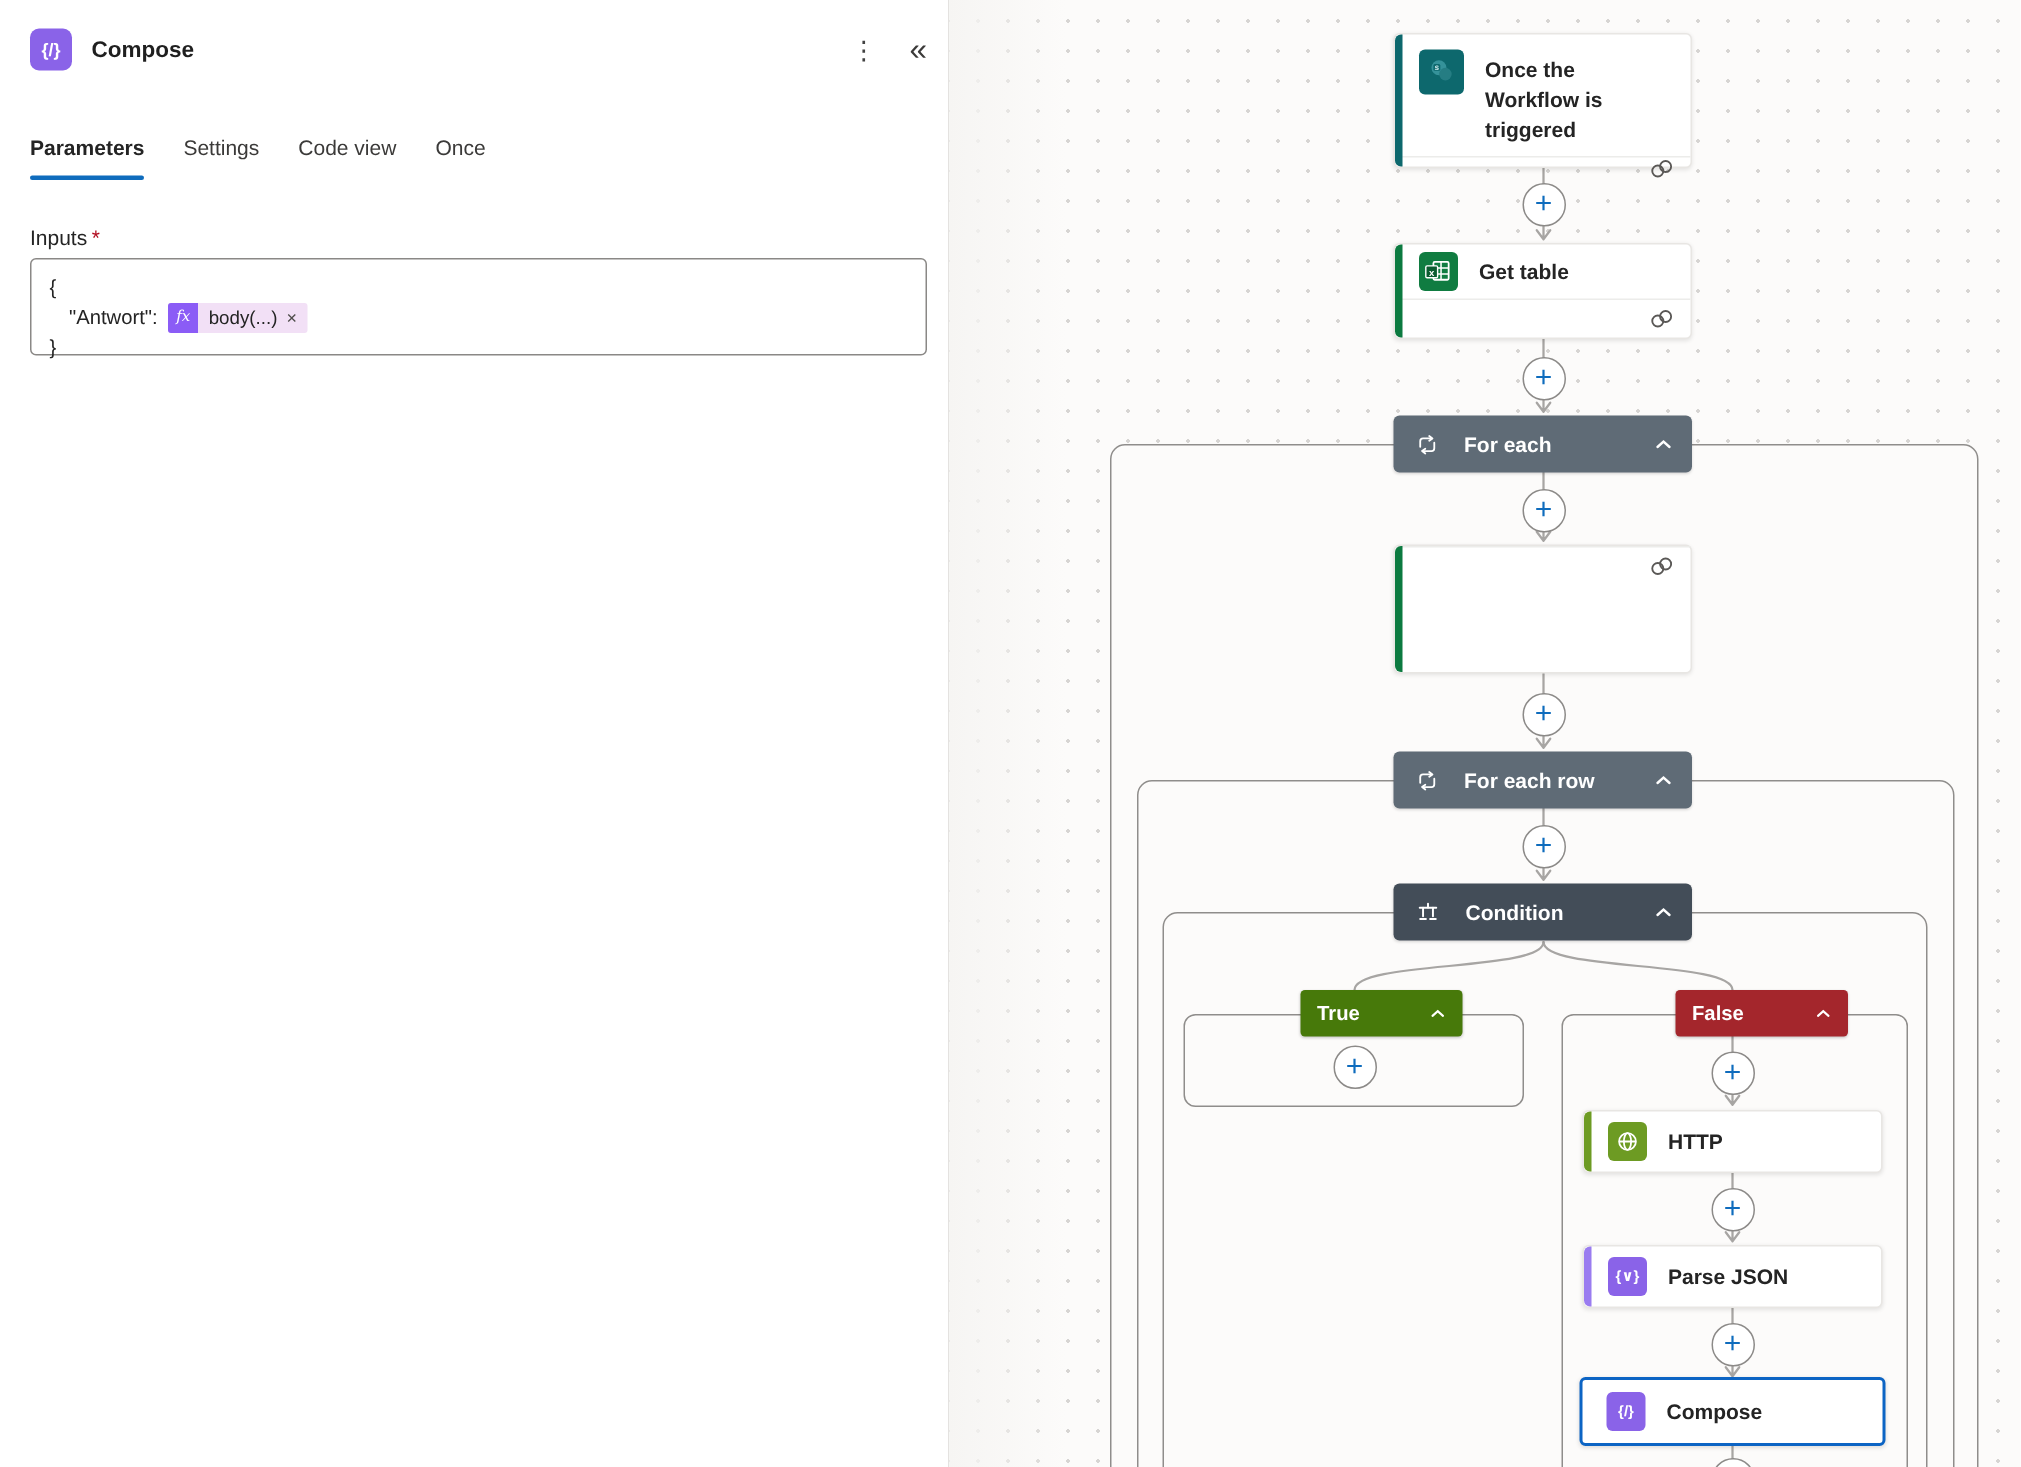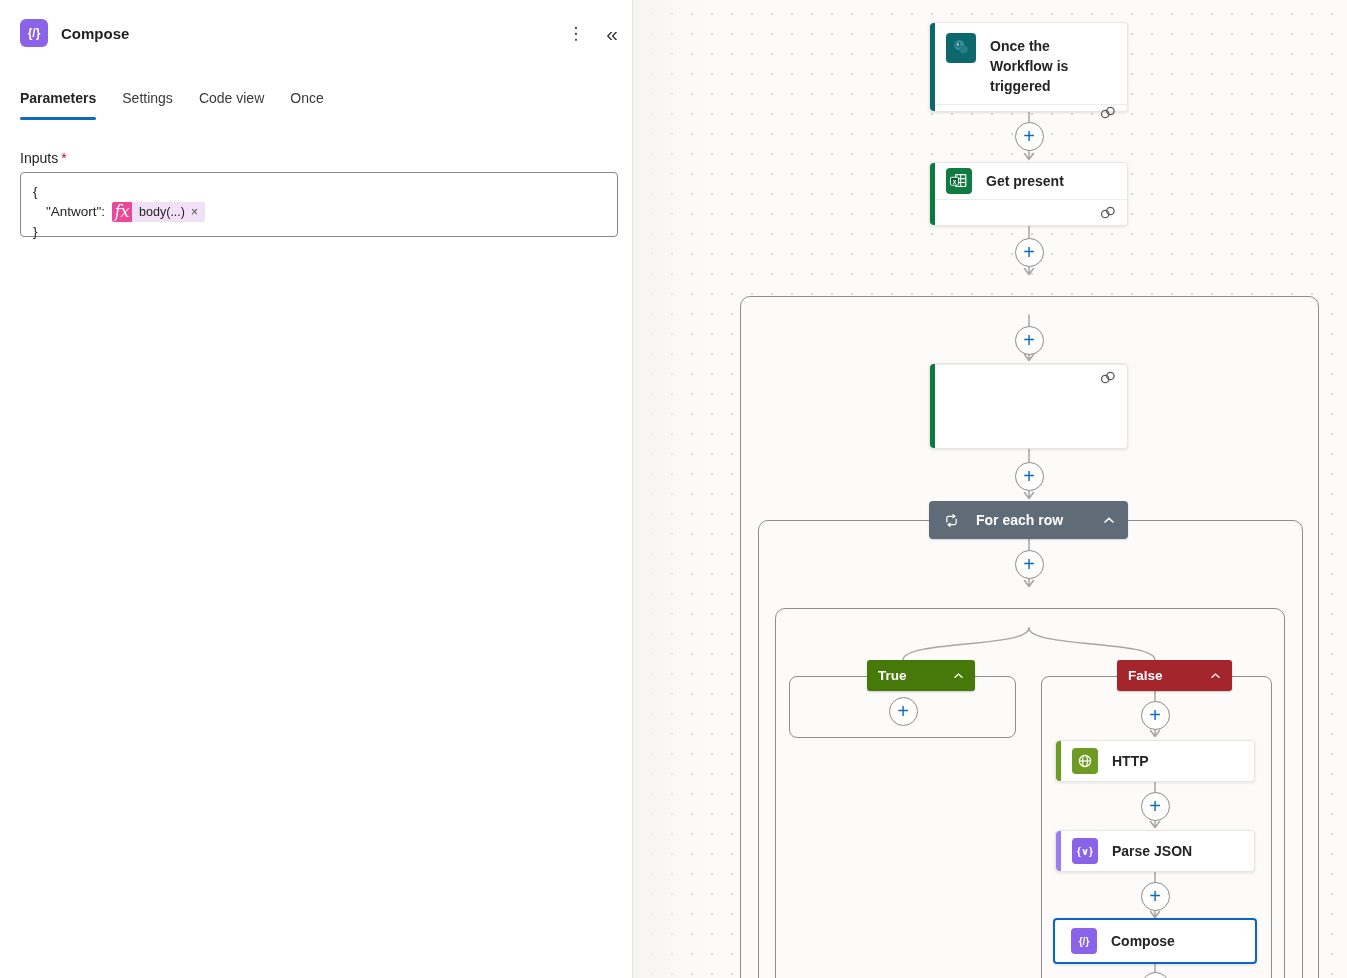--- a/index.html
+++ b/index.html
@@ -19,21 +19,21 @@
   .tab { font-size:14px; color:#3b3a39; padding-bottom:14px; position:relative; cursor:pointer; }
   .tab.active { color:#242424; font-weight:700; }
   .tab.active::after { content:""; position:absolute; left:0; right:0; bottom:0; height:3px; border-radius:2px; background:#0f6cbd; }
 
   .inputs-label { position:absolute; left:20px; top:150px; font-size:14px; color:#242424; }
   .inputs-label .req { color:#b10b1e; margin-left:3px; }
   .input-box { position:absolute; left:20px; top:172px; width:598px; height:65px; border:1px solid #8a8886; border-radius:4px; background:#fff; padding:9px 12px; font-size:13.5px; color:#242424; line-height:20px; }
   .json-line { display:flex; align-items:center; height:20px; }
   .json-line.indent { padding-left:13px; gap:7px; }
   .token-pill { display:inline-flex; align-items:center; height:20px; background:#f2e0f6; border-radius:2px; overflow:hidden; cursor:pointer; }
-  .fx-box { width:20px; height:20px; background:#ec4899; color:#fff; display:flex; align-items:center; justify-content:center; font-size:16px; font-style:italic; font-family:"DejaVu Serif",serif; }
+  .fx-box { width:20px; height:20px; background:#8b5cf6; color:#fff; display:flex; align-items:center; justify-content:center; font-size:10px; font-style:italic; font-family:"DejaVu Serif",serif; }
   .token-label { padding:0 4px 0 7px; font-size:12.5px; color:#242424; }
   .token-close { padding:0 7px 0 2px; font-size:12px; color:#4f4d4b; cursor:pointer; }
 
   
   .canvas { position:absolute; left:633px; top:0; width:714px; height:978px; overflow:hidden;
     background-color:#fcfbfa;
     background-image:radial-gradient(circle, #d7d5d3 1.2px, rgba(0,0,0,0) 1.4px);
     background-size:20px 20px; background-position:9px 4px; }
   .canvas-fade { position:absolute; left:0; top:0; width:78px; height:100%; background:linear-gradient(90deg,#f6f5f3 0%, rgba(246,245,243,0) 100%); z-index:0; }
 
@@ -166,32 +166,48 @@
         <div class="accent" style="background:#0c7a40;"></div>
         <div class="card-main center" style="flex:1;">
           <div class="node-icon" style="background:#107c41;">
             <svg width="22" height="22" viewBox="0 0 26 26">
               <rect x="9" y="5.5" width="12" height="14" rx="1" fill="none" stroke="#fff" stroke-width="1.4"></rect>
               <path d="M9 10.2 H21 M9 14.9 H21 M15 5.5 V19.5" stroke="#fff" stroke-width="1.2" fill="none"></path>
               <rect x="3" y="8.6" width="9.3" height="9.3" rx="1" fill="#0b5c30" stroke="#fff" stroke-width="1.1"></rect>
               <text x="7.6" y="16.2" font-size="7.5" fill="#fff" font-weight="bold" text-anchor="middle">x</text>
             </svg>
           </div>
-          <div class="card-title" style="padding-top:0;">Get present</div>
+          <div class="card-title" style="padding-top:0;">Get table</div>
         </div>
         <div class="card-footer">
           <svg width="18" height="15" viewBox="0 0 18 15">
             <g fill="none" stroke="#5a5856" stroke-width="1.25">
               <circle cx="6.2" cy="9" r="3.7"></circle>
                 <circle cx="11.4" cy="6" r="3.7"></circle>
             </g>
           </svg>
         </div>
       </div>
 
+      <div class="scope-header hdr-slate" style="left:296px; top:277px;">
+        <span class="hicon">
+          <svg width="15" height="15" viewBox="0 0 16 16" fill="none" stroke="#fff" stroke-width="1.3" stroke-linecap="round" stroke-linejoin="round">
+            <path d="M3 9.5 V5.5 Q3 3.5 5 3.5 H11"></path>
+              <path d="M9.4 1.8 L11.7 3.5 L9.4 5.2"></path>
+            <path d="M13 6.5 V10.5 Q13 12.5 11 12.5 H5"></path>
+              <path d="M6.6 10.8 L4.3 12.5 L6.6 14.2"></path>
+          </svg>
+        </span>
+        <span class="hlabel">For each</span>
+        <span class="chev">
+          <svg width="12" height="8" viewBox="0 0 12 8" fill="none" stroke="#fff" stroke-width="1.6" stroke-linecap="round">
+              <path d="M2 6 L6 2.4 L10 6"></path>
+            </svg>
+        </span>
+      </div>
 
       <div class="card" style="left:296px; top:363px; width:199px; height:86px;">
         <div class="accent" style="background:#0c7a40;"></div>
         <div class="card-footer">
           <svg width="18" height="15" viewBox="0 0 18 15">
             <g fill="none" stroke="#5a5856" stroke-width="1.25">
               <circle cx="6.2" cy="9" r="3.7"></circle>
                 <circle cx="11.4" cy="6" r="3.7"></circle>
             </g>
           </svg>
@@ -208,20 +224,38 @@
           </svg>
         </span>
         <span class="hlabel">For each row</span>
         <span class="chev">
           <svg width="12" height="8" viewBox="0 0 12 8" fill="none" stroke="#fff" stroke-width="1.6" stroke-linecap="round">
               <path d="M2 6 L6 2.4 L10 6"></path>
             </svg>
         </span>
       </div>
 
+      <div class="scope-header hdr-dark" style="left:296px; top:589px;">
+        <span class="hicon">
+          <svg width="16" height="15" viewBox="0 0 16 15" fill="none" stroke="#fff" stroke-width="1.3" stroke-linecap="round">
+            <path d="M8 1.5 V4"></path>
+              <path d="M2.5 4.2 H13.5"></path>
+            <path d="M4.7 4.2 V9.8"></path>
+              <path d="M11.3 4.2 V9.8"></path>
+            <path d="M2.8 11.6 H6.6"></path>
+              <path d="M9.4 11.6 H13.2"></path>
+          </svg>
+        </span>
+        <span class="hlabel">Condition</span>
+        <span class="chev">
+          <svg width="12" height="8" viewBox="0 0 12 8" fill="none" stroke="#fff" stroke-width="1.6" stroke-linecap="round">
+              <path d="M2 6 L6 2.4 L10 6"></path>
+            </svg>
+        </span>
+      </div>
 
       <div class="badge badge-true" style="left:234px; top:660px;gap:34px;">
         <span class="blabel">True</span>
         <span class="chev">
           <svg width="11" height="7" viewBox="0 0 12 8" fill="none" stroke="#fff" stroke-width="1.6" stroke-linecap="round">
               <path d="M2 6 L6 2.4 L10 6"></path>
             </svg>
         </span>
       </div>
 

